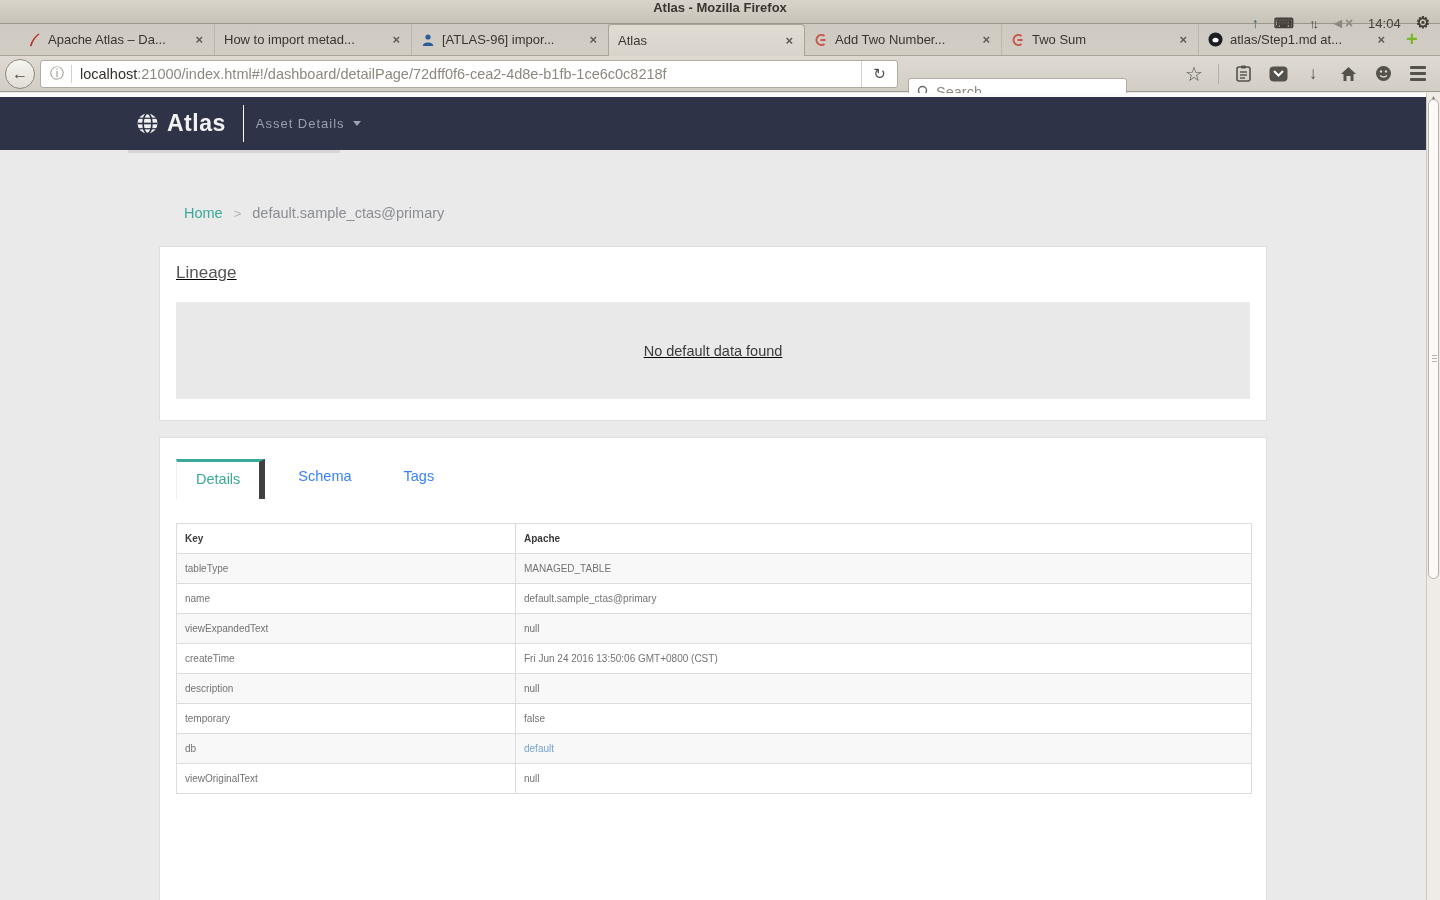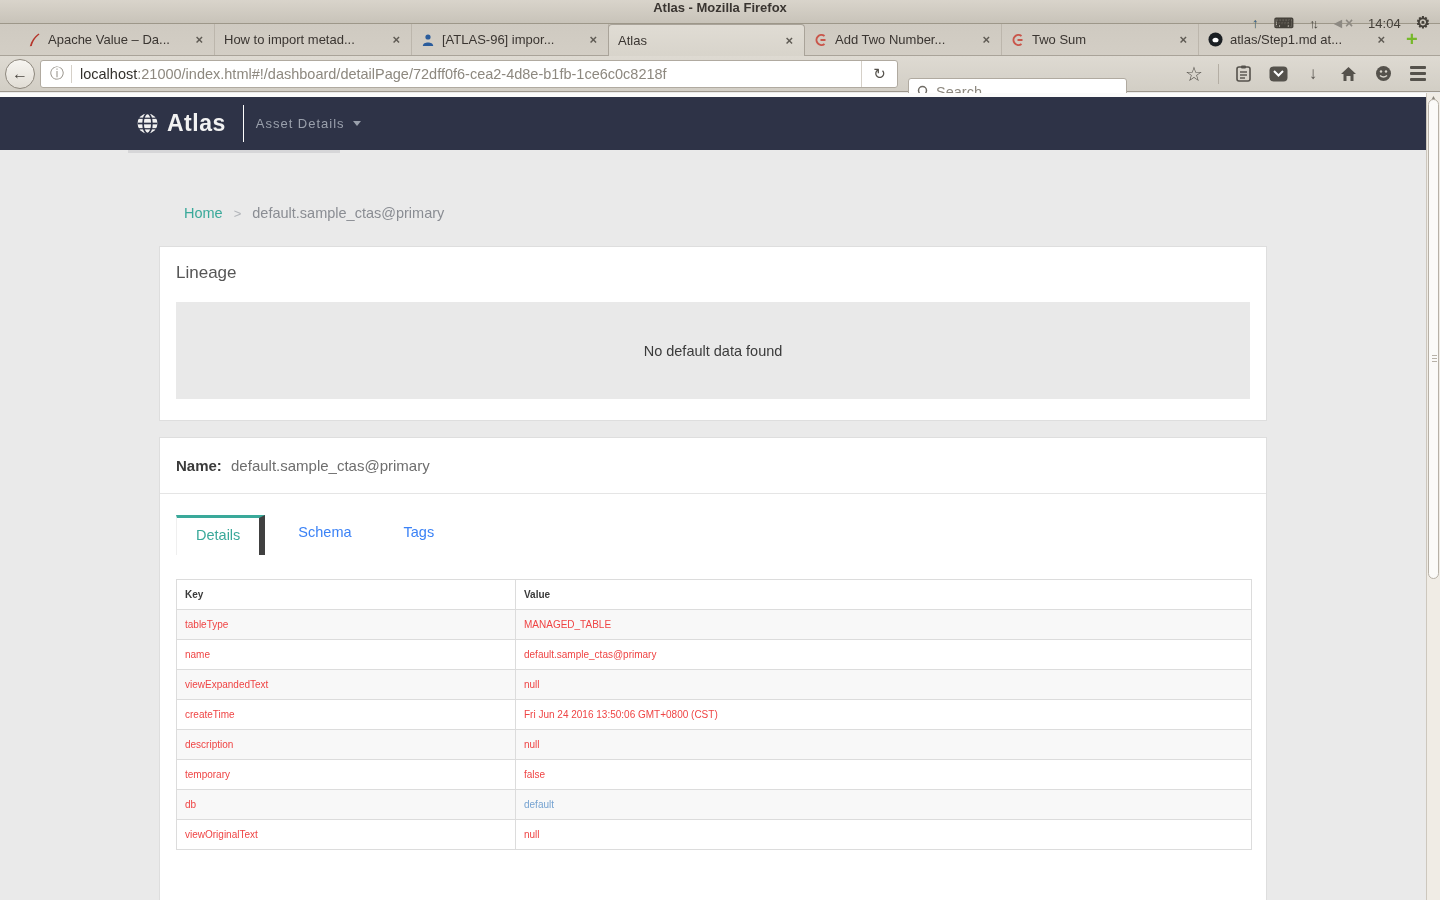--- a/index.html
+++ b/index.html
@@ -64,38 +64,38 @@
   .nav-menu { display:flex; align-items:center; gap:8px; margin-left:12px; color:#9aa0ac; font-size:13px; letter-spacing:1px; }
   .caret { width:0; height:0; border-left:4px solid transparent; border-right:4px solid transparent; border-top:5px solid #9aa0ac; }
   .nav-underline { position:absolute; top:57px; left:128px; width:212px; height:3px; background:#d6d6d8; }
 
   .breadcrumb { position:absolute; top:112px; left:184px; font-size:14.5px; display:flex; gap:11px; align-items:center; }
   .bc-home { color:#3aa99a; cursor:pointer; }
   .bc-sep { color:#b0b3b8; font-size:13px; }
   .bc-current { color:#8a8d93; }
 
   .card { position:absolute; left:159px; width:1108px; background:#fff; border:1px solid #dedede; }
-  .lineage-card { top:153px; height:175px; padding:16px; }
+  .lineage-card { top:153px; height:175px; padding:16px;text-decoration:underline; }
   .card-title { font-size:17px; color:#565656; }
   .lineage-empty { margin-top:19px; height:97px; background:#e9e9e9; display:flex; align-items:center; justify-content:center;
                    font-size:14.5px; color:#3b3b3b; }
 
   .details-card { top:344px; height:480px; }
   .name-row { padding:19px 16px; border-bottom:1px solid #e5e5e5; font-size:15px; }
   .name-label { font-weight:bold; color:#3b3b3b; }
   .name-value { color:#6e6e6e; margin-left:5px; }
   .tabs-row { display:flex; padding:21px 16px 0 16px; }
   .dtab { padding:9px 19px 12px 19px; font-size:14.5px; color:#3b82f6; cursor:pointer; }
   .dtab.active { color:#3aa99a; border-top:3px solid #3aa99a; border-left:1px solid #efefef; border-right:6px solid #404040; }
   .dtab + .dtab { margin-left:14px; }
 
   .kv-table { margin:24px 16px 0 16px; width:1076px; border-collapse:collapse; font-size:10px;padding-left:44px; }
   .kv-table th, .kv-table td { border:1px solid #dcdcdc; text-align:left; padding:9px 8px 9px 8px; }
   .kv-table th { color:#3b3b3b; font-weight:bold; }
-  .kv-table td { color:#ef4444; }
+  .kv-table td { color:#737373; }
   .kv-table .col-key { width:339px; }
   .kv-table tbody tr:nth-child(odd) { background:#f8f8f8; }
   td.linkcell, .linkcell span { color:#76a3d1; cursor:pointer; }
 
   
   .scrollbar { position:absolute; top:93px; right:0; width:14px; height:807px; background:#f0ece5; border-left:1px solid #cdc7bd; }
   .sb-up { text-align:center; font-size:7px; color:#8a857c; line-height:10px; height:8px; }
   .sb-thumb { position:absolute; top:6px; left:1px; width:11px; height:480px; background:#fbfaf8;
               border:1px solid #b7b1a7; border-radius:7px; }
   .sb-grip { position:absolute; top:255px; left:3px; width:5px; }
@@ -120,21 +120,21 @@
     </div>
   </div>
 
   <div class="tabbar">
     <div class="tab">
       <span class="fav">
         <svg width="14" height="14" viewBox="0 0 14 14">
             <path d="M11.5 0.5 C7.5 3.5 4 8 2.8 13.2 L4.8 13 C5.8 8.5 8.8 3.8 12.5 1.5 Z" fill="#b5342a"></path>
           </svg>
       </span>
-      <span class="tab-label">Apache Value – Da...</span>
+      <span class="tab-label">Apache Atlas – Da...</span>
       <span class="tab-close">×</span>
     </div>
     <div class="tab">
       <span class="tab-label">How to import metad...</span>
       <span class="tab-close">×</span>
     </div>
     <div class="tab">
       <span class="fav">
         <svg width="14" height="14" viewBox="0 0 14 14">
             <circle cx="7" cy="4" r="2.6" fill="#2a5c9c"></circle>
@@ -270,34 +270,30 @@
     </div>
 
     <div class="card lineage-card">
       <div class="card-title">Lineage</div>
       <div class="lineage-empty">
         <span>No default data found</span>
       </div>
     </div>
 
     <div class="card details-card">
-      <div class="name-row">
-        <span class="name-label">Name:</span>
-        <span class="name-value">default.sample_ctas@primary</span>
-      </div>
       <div class="tabs-row">
         <div class="dtab active">Details</div>
         <div class="dtab">Schema</div>
         <div class="dtab">Tags</div>
       </div>
       <table class="kv-table">
         <thead>
           <tr>
             <th class="col-key">Key</th>
-            <th>Value</th>
+            <th>Apache</th>
           </tr>
         </thead>
         <tbody>
           <tr>
             <td>tableType</td>
             <td>MANAGED_TABLE</td>
           </tr>
           <tr>
             <td>name</td>
             <td>default.sample_ctas@primary</td>

